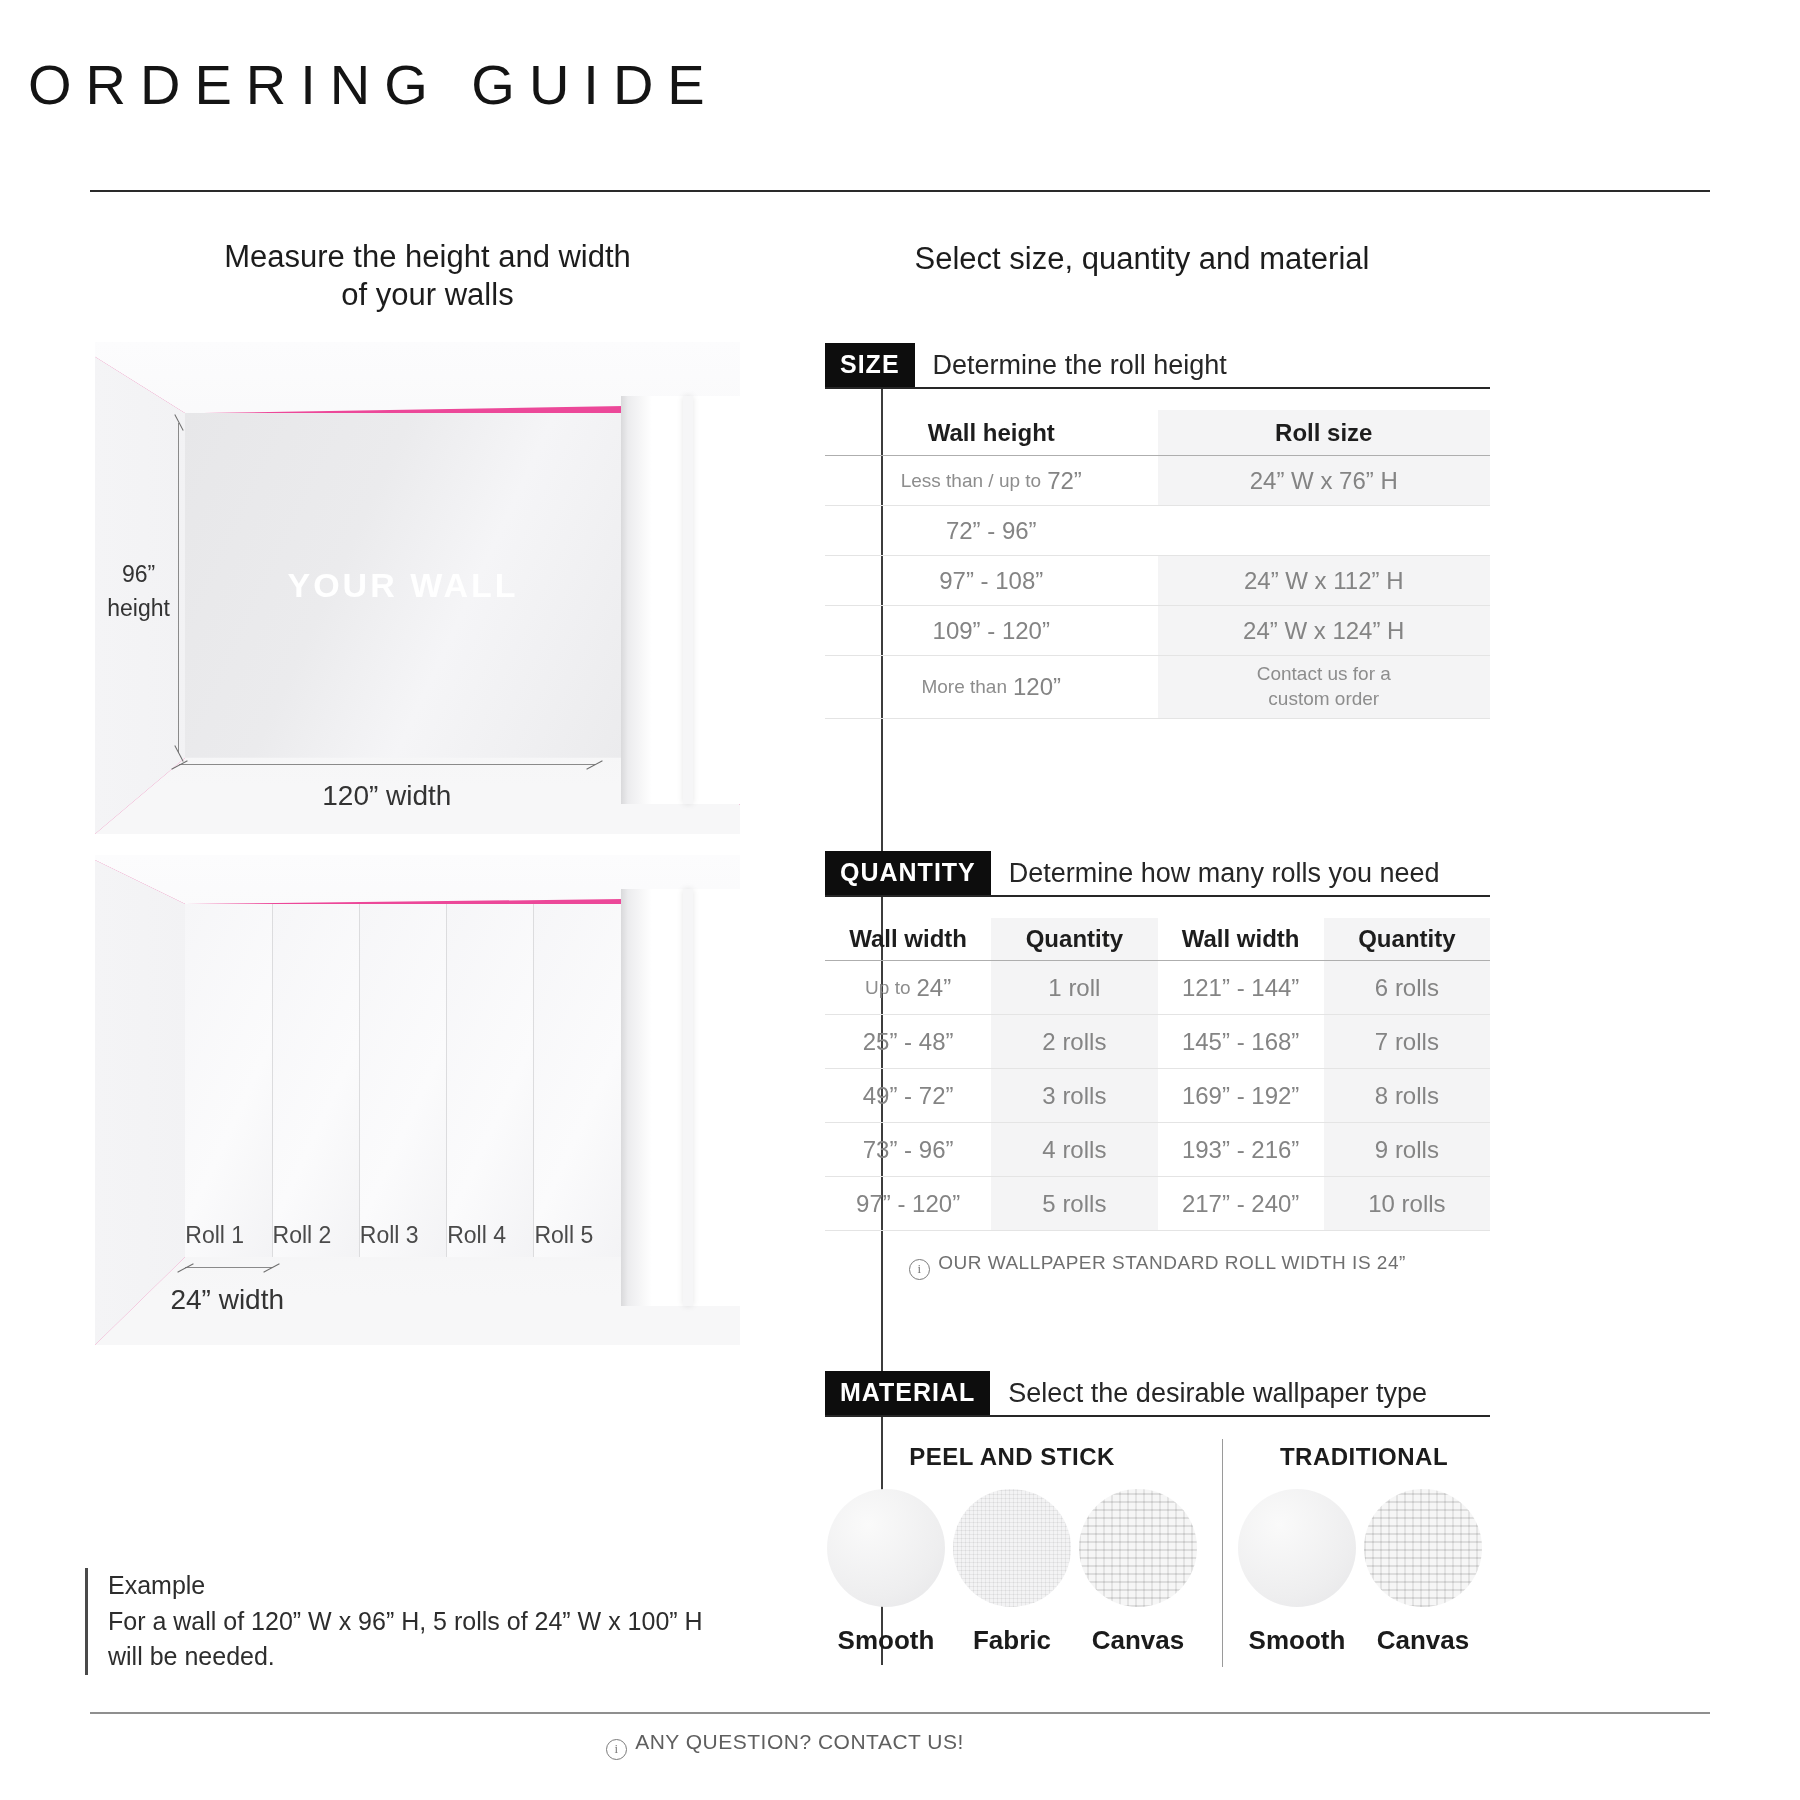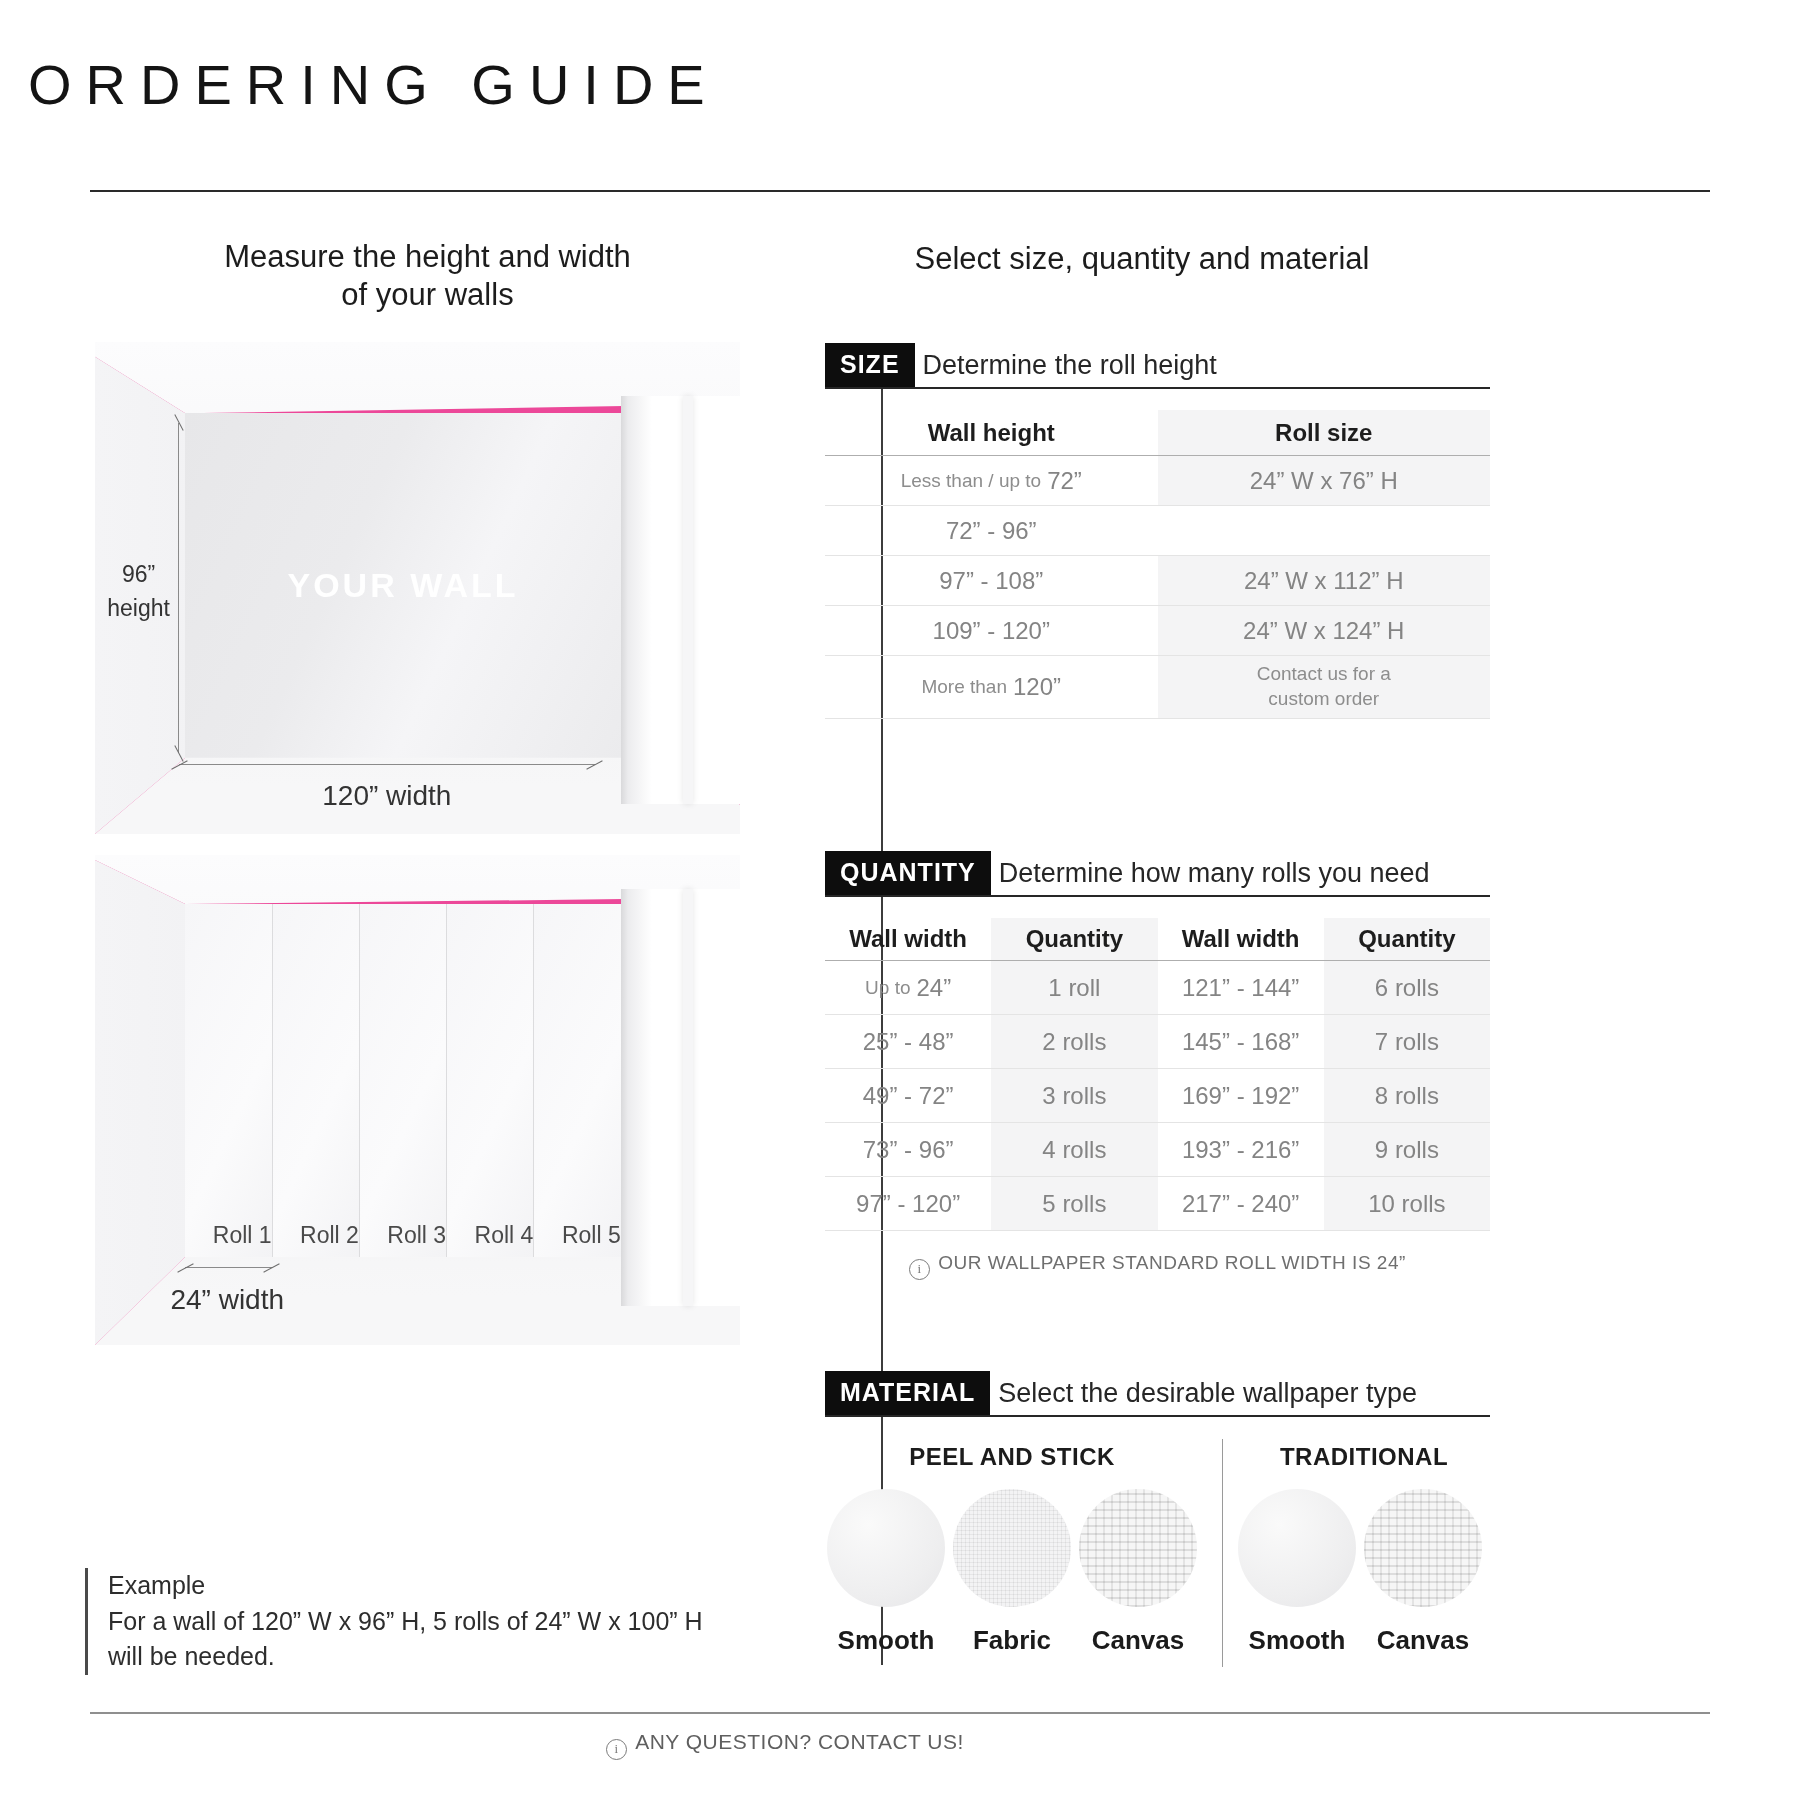--- a/index.html
+++ b/index.html
@@ -48,31 +48,31 @@
   .room1-wlabel{left:13%;top:89%;width:64.5%;}
   
   .room2 .ceiling{clip-path:polygon(0% 0%,100% 0%,100% 7%,82% 9%,14% 10%,0% 1%);}
   .room2 .leftwall{clip-path:polygon(0% 1%,14% 10%,14% 82%,0% 100%);}
   .room2 .backwall{top:10%;height:72%;background:#fafafb;}
   .room2 .floor{clip-path:polygon(0% 100%,14% 82%,81.5% 82%,100% 92%,100% 100%);}
   .room2 .window{top:7%;height:85%;}
   .panels{position:absolute;left:14%;top:10%;width:67.5%;height:72%;display:flex;}
   .panel{flex:1 1 0;position:relative;background:linear-gradient(115deg,#f6f6f8 0%,#fbfbfc 60%,#f3f3f5 100%);border-right:1px solid #dcdcde;}
   .panel:last-child{border-right:none;}
-  .panel .plabel{position:absolute;left:0;bottom:8px;width:100%;text-align:right;font-size:23px;color:#4a4a4a;}
+  .panel .plabel{position:absolute;left:0;bottom:8px;width:100%;text-align:left;font-size:23px;color:#4a4a4a;}
   .room2-meash{left:14%;top:84%;width:13.5%;}
   .room2-wlabel{left:9%;top:87.5%;width:23%;}
 
   
   .example{left:85px;top:1568px;width:650px;border-left:3px solid #4a4a4a;padding-left:20px;
     font-size:25px;line-height:1.42;color:#2d2d2d;}
 
   
   .section-head{left:825px;width:665px;height:44px;border-bottom:2px solid #262626;
-    display:flex;align-items:center;gap:8px;}
+    display:flex;align-items:center;gap:18px;}
   .tagbox{background:#0d0d0d;color:#ffffff;font-size:25px;font-weight:600;letter-spacing:1px;
     padding:6px 15px 7px 15px;align-self:stretch;display:flex;align-items:center;}
   .section-sub{font-size:27px;color:#262626;}
 
   .tbl{left:825px;width:665px;}
   .trow{display:flex;align-items:stretch;border-bottom:1px solid #e4e4e4;}
   .trow.thead{border-bottom:1px solid #aeaeae;}
   .tcell{display:flex;align-items:center;justify-content:center;text-align:center;
     font-size:24px;color:#848484;}
   .c2{width:50%;} .c4{width:25%;}

